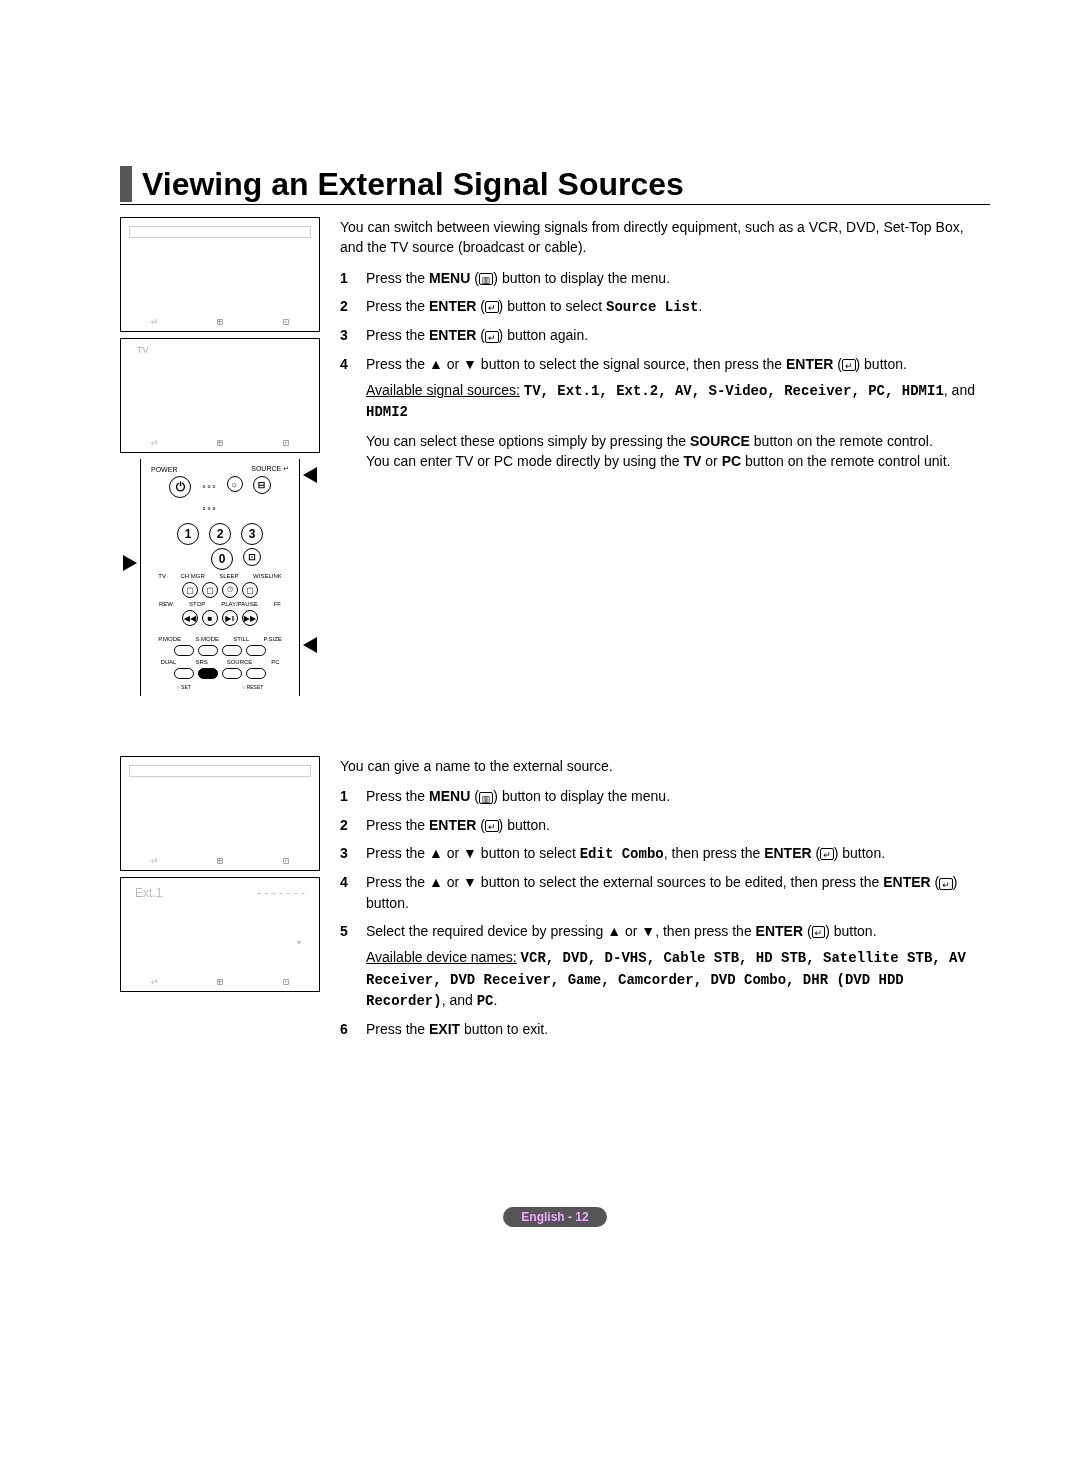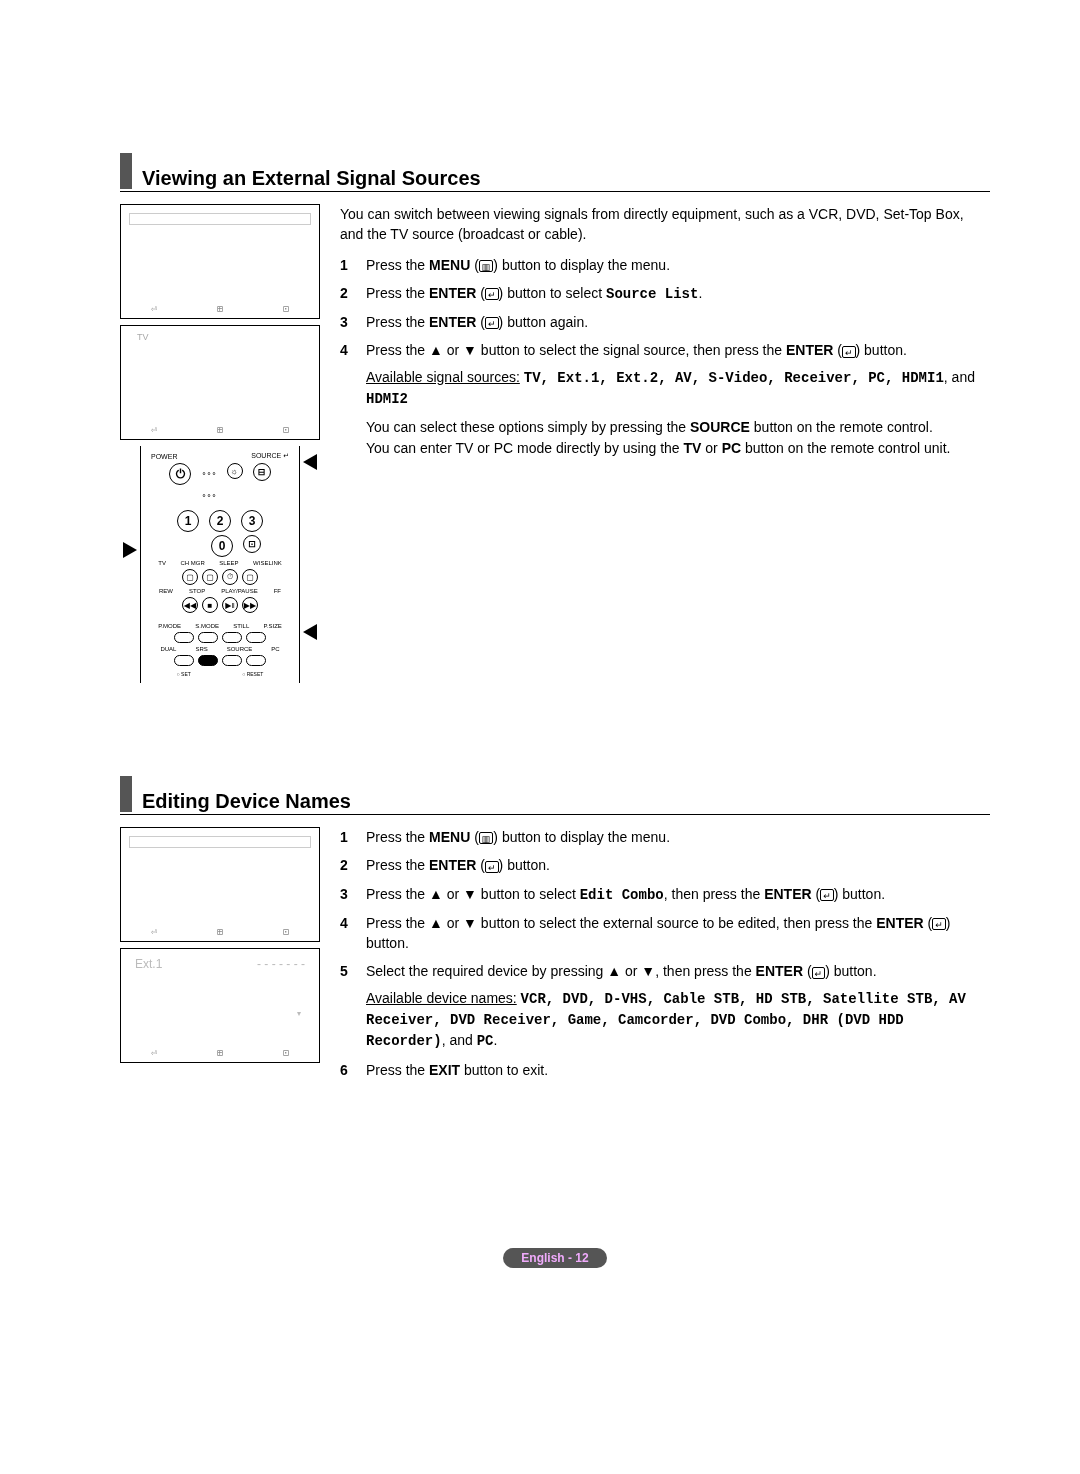--- a/index.html
+++ b/index.html
@@ -27,21 +27,21 @@
     margin-bottom: 12px;
     padding-bottom: 2px;
   }
   .bar {
     width: 12px;
     height: 36px;
     background: #555;
     margin-right: 10px;
   }
   .section-title {
-    font-size: 20px;
+    font-size: 32px;
     font-weight: bold;
     line-height: 1.1;
     margin-top: 47px;
   }
   .content-grid {
     display: flex;
     gap: 20px;
   }
   .left-col {
     width: 200px;
@@ -328,24 +328,20 @@
         </div>
 
         <div class="note">
           <span>You can enter TV or PC mode directly by using the </span><b>TV</b><span> or </span><b>PC</b><span> button on the remote control unit.</span>
         </div>
       </div>
     </div>
   </div>
 
   <div class="section">
-    <div class="section-title-row">
-      <div class="bar"></div>
-      <div class="section-title">Editing Device Names</div>
-    </div>
 
     <div class="content-grid">
       <div class="left-col">
         <div class="osd-box">
           <div class="osd-header"></div>
           <div class="osd-footer">
             <span>⏎</span>
             <span>⊞</span>
             <span>⊡</span>
           </div>
@@ -360,20 +356,21 @@
           <div class="osd-arrow" style="position:absolute; right:8px; top:60px;">▾</div>
           <div class="osd-footer">
             <span>⏎</span>
             <span>⊞</span>
             <span>⊡</span>
           </div>
         </div>
       </div>
 
       <div class="right-col">
+        <div class="intro">You can give a name to the external source.</div>
 
         <div class="step-list">
           <div class="step">
             <div class="step-num">1</div>
             <div class="step-text">
               <span>Press the </span><b>MENU</b> (<span class="icon-box">▥</span>)<span> button to display the menu.</span>
             </div>
           </div>
           <div class="step">
             <div class="step-num">2</div>
@@ -383,21 +380,21 @@
           </div>
           <div class="step">
             <div class="step-num">3</div>
             <div class="step-text">
               <span>Press the ▲ or ▼ button to select </span><span class="mono">Edit Combo</span><span>, then press the </span><b>ENTER</b> (<span class="icon-box">↵</span>)<span> button.</span>
             </div>
           </div>
           <div class="step">
             <div class="step-num">4</div>
             <div class="step-text">
-              <span>Press the ▲ or ▼ button to select the external source to be edited, then press the </span><b>ENTER</b> (<span class="icon-box">↵</span>)<span> button.</span>
+              <span>Press the ▲ or ▼ button to select the external sources to be edited, then press the </span><b>ENTER</b> (<span class="icon-box">↵</span>)<span> button.</span>
             </div>
           </div>
           <div class="step">
             <div class="step-num">5</div>
             <div class="step-text">
               <span>Select the required device by pressing ▲ or ▼, then press the </span><b>ENTER</b> (<span class="icon-box">↵</span>)<span> button.</span>
               <div style="height:6px;"></div>
               <span class="underline">Available device names:</span> <span class="mono">VCR, DVD, D-VHS, Cable STB, HD STB, Satellite STB, AV Receiver, DVD Receiver, Game, Camcorder, DVD Combo, DHR (DVD HDD Recorder)</span><span>, and </span><span class="mono">PC</span>.
             </div>
           </div>

